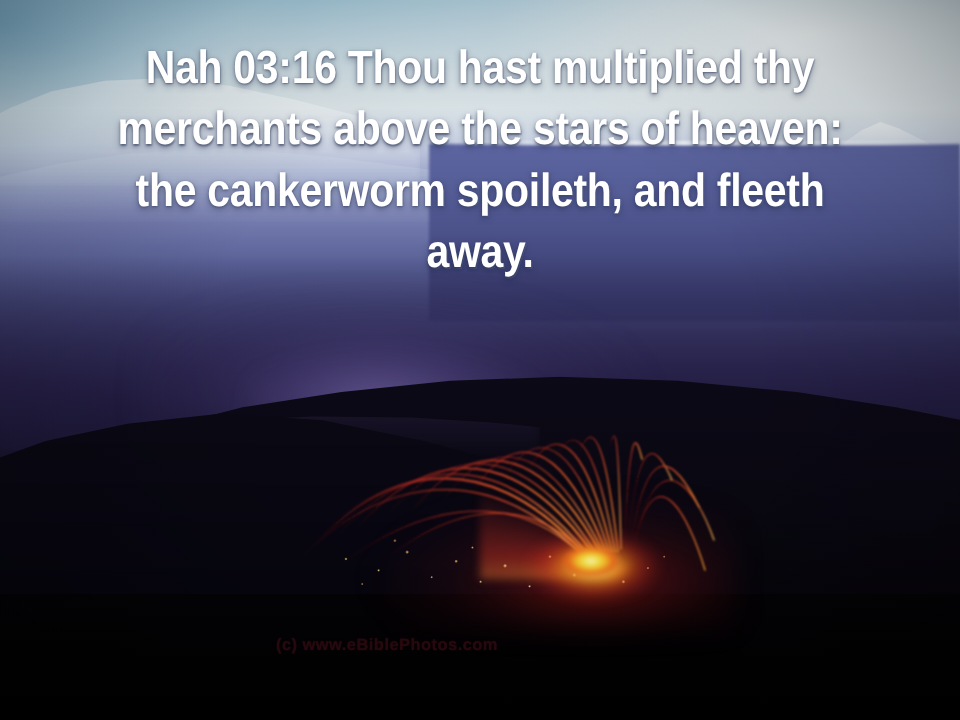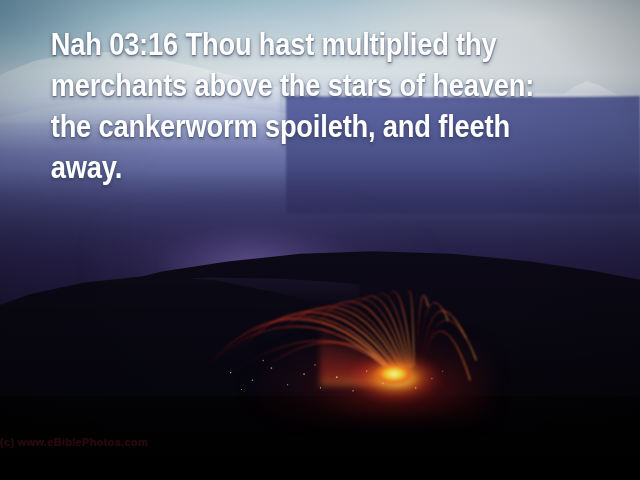--- a/index.html
+++ b/index.html
@@ -281,21 +281,21 @@
       radial-gradient(circle 0.9px at 90% 62%, rgba(255,194,100,0.78) 0%, rgba(255,164,64,0) 100%),
       radial-gradient(circle 1.2px at 24% 48%, rgba(255,184,92,0.72) 0%, rgba(255,156,60,0) 100%);
     background-repeat: no-repeat;
   }
 
   
   .verse-block {
     position: absolute;
     left: 0; top: 24px;
     width: 640px;
-    text-align: left;
+    text-align: center;
     padding: 0 14px;
     box-sizing: border-box;
     z-index: 40;
   }
   .verse-line {
     display: block;
     color: #ffffff;
     font-family: "Liberation Sans", "DejaVu Sans", sans-serif;
     font-weight: bold;
     font-size: 31px;
@@ -306,22 +306,23 @@
     white-space: nowrap;
     text-shadow:
       0 1px 2px rgba(40,50,80,0.55),
       0 2px 5px rgba(30,40,70,0.40),
       1px 1px 0 rgba(120,135,165,0.30);
   }
 
   
   .watermark {
     position: absolute;
-    left: 0; top: 436px;
+    left: 0; top: 424px;
     width: 516px;
+    text-align: center;
     z-index: 40;
     color: #2a0a10;
     font-family: "Liberation Sans", sans-serif;
     font-weight: bold;
     font-size: 11px;
     letter-spacing: 0.3px;
     opacity: 0.92;
     text-shadow: 0 0 1px rgba(90,20,28,0.55);
   }
 

